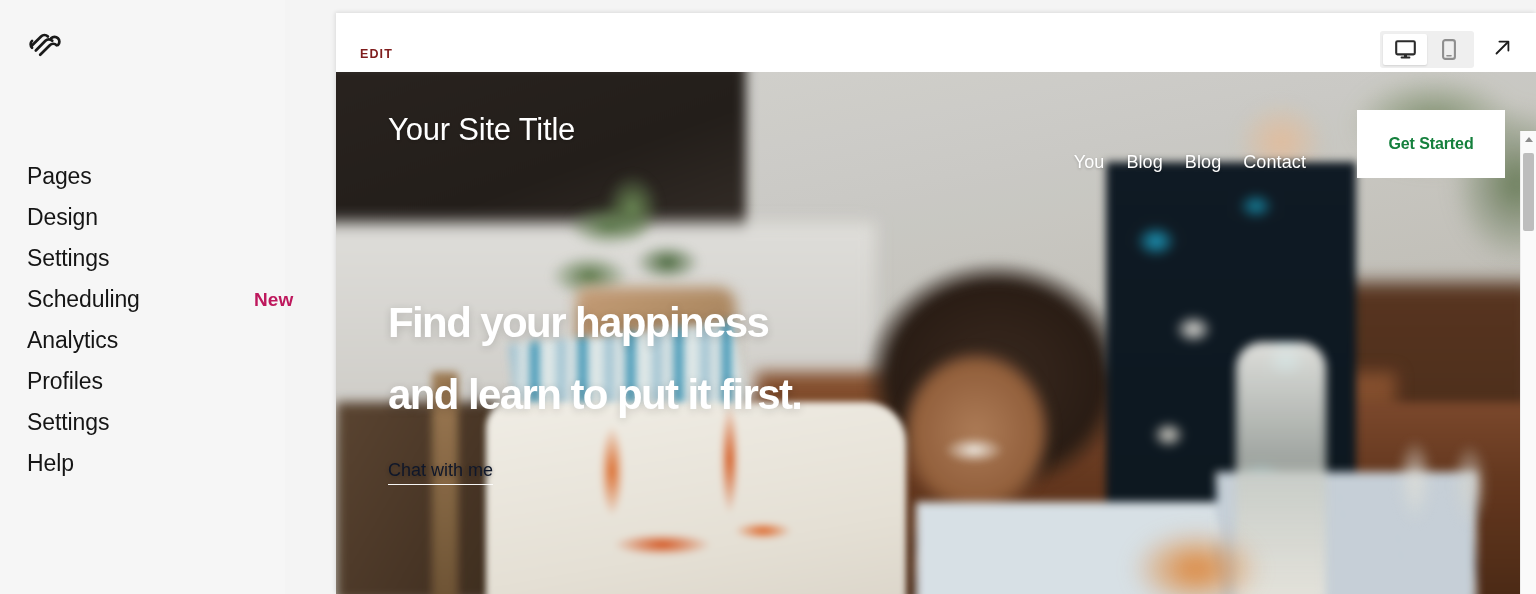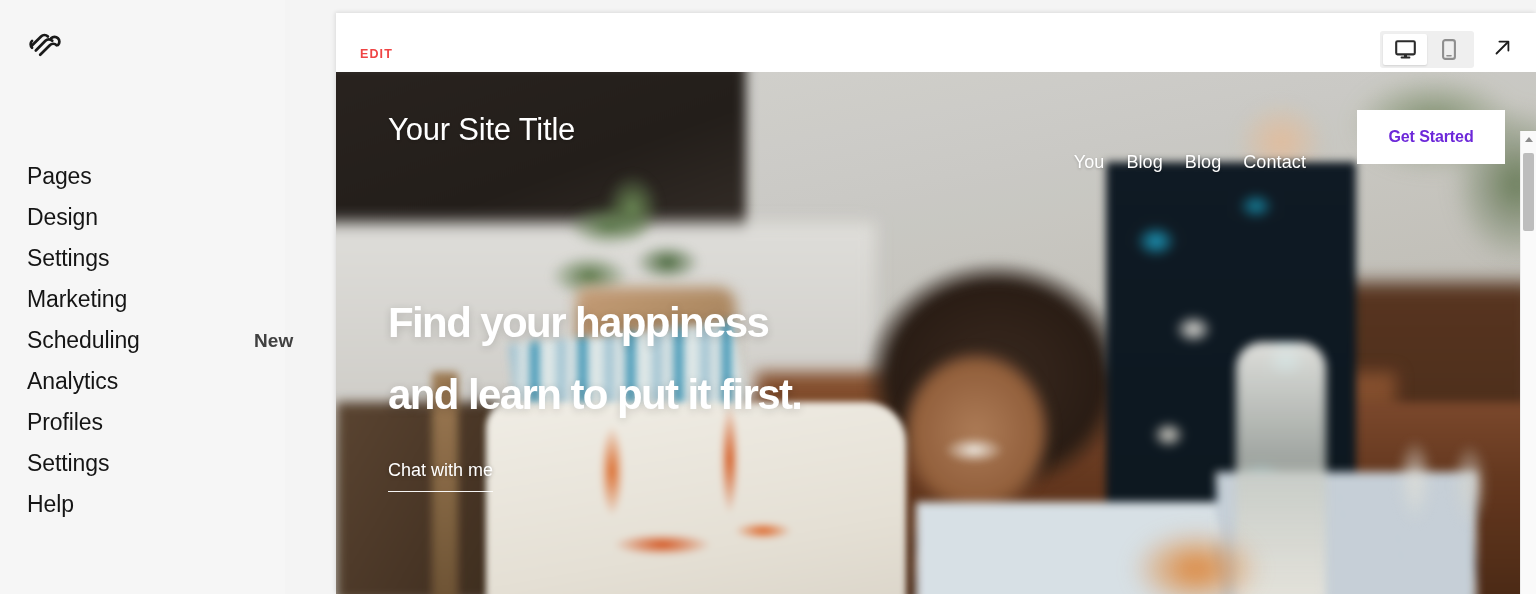--- a/index.html
+++ b/index.html
@@ -39,21 +39,21 @@
     font-size: 23px;
     font-weight: 400;
     color: #151515;
     letter-spacing: -0.1px;
     line-height: 41px;
   }
   .nav-badge {
     position: absolute; left: 254px;
     font-size: 19px;
     font-weight: 700;
-    color: #404040;
+    color: #be185d;
     line-height: 41px;
     letter-spacing: 0.1px;
   }
 
   
   .panel {
     position: absolute; left: 336px; top: 13px;
     width: 1200px; height: 581px;
     background: #ffffff;
     box-shadow: -1px -1px 4px rgba(0,0,0,0.10);
@@ -64,21 +64,21 @@
   .toolbar {
     position: relative;
     height: 59px;
     width: 1200px;
     background: #ffffff;
   }
   .toolbar-edit {
     position: absolute; left: 24px; top: 34px;
     font-size: 12.5px; font-weight: 700;
     letter-spacing: 1.1px;
-    color: #ef4444;
+    color: #7f1d1d;
     cursor: pointer;
   }
   .toolbar-center {
     position: absolute; left: 0; right: 0; top: 20px;
     text-align: center;
   }
   .toolbar-title {
     font-size: 13px; font-weight: 700; color: #1b1b1b;
     letter-spacing: 0.1px; line-height: 16px;
   }
@@ -287,45 +287,45 @@
   }
   .site-nav a {
     font-size: 18px; color: #ffffff; text-decoration: none;
     letter-spacing: 0.1px;
     text-shadow: 0 1px 3px rgba(0,0,0,0.22);
     cursor: pointer;
     margin-top: 28px;
   }
   .cta-button {
     position: absolute; right: 31px; top: 38px;
-    width: 148px; height: 54px;
+    width: 148px; height: 68px;
     background: #ffffff;
     display: flex; align-items: center; justify-content: center;
-    font-size: 16px; font-weight: 700; color: #6d28d9;
+    font-size: 16px; font-weight: 700; color: #15803d;
     letter-spacing: -0.1px;
     cursor: pointer;
   }
 
   .hero-copy { position: absolute; left: 52px; top: 215px; width: 740px; }
   .hero-line {
     font-size: 42px;
     font-weight: 700;
     color: #ffffff;
     line-height: 72px;
     letter-spacing: -1.6px;
     text-shadow: 0 2px 8px rgba(0,0,0,0.16);
     white-space: nowrap;
   }
   .hero-link {
     display: inline-block;
     margin-top: 29px;
     font-size: 18px;
-    color: #ffffff;
+    color: #0f172a;
     border-bottom: 1px solid rgba(255,255,255,0.95);
-    padding-bottom: 10px;
+    padding-bottom: 3px;
     text-decoration: none;
     text-shadow: 0 1px 4px rgba(0,0,0,0.25);
     cursor: pointer;
   }
 
   
   .scrollbar {
     position: absolute; right: 0; top: 59px;
     width: 16px; height: 522px;
     background: #fafafa;
@@ -372,23 +372,20 @@
 
     <nav class="nav">
       <div class="nav-item">
         <span class="nav-label">Pages</span>
       </div>
       <div class="nav-item">
         <span class="nav-label">Design</span>
       </div>
       <div class="nav-item">
         <span class="nav-label">Settings</span>
-      </div>
-      <div class="nav-item">
-        <span class="nav-label">Marketing</span>
       </div>
       <div class="nav-item">
         <span class="nav-label">Scheduling</span>
         <span class="nav-badge">New</span>
       </div>
       <div class="nav-item">
         <span class="nav-label">Analytics</span>
       </div>
       <div class="nav-item">
         <span class="nav-label">Profiles</span>

